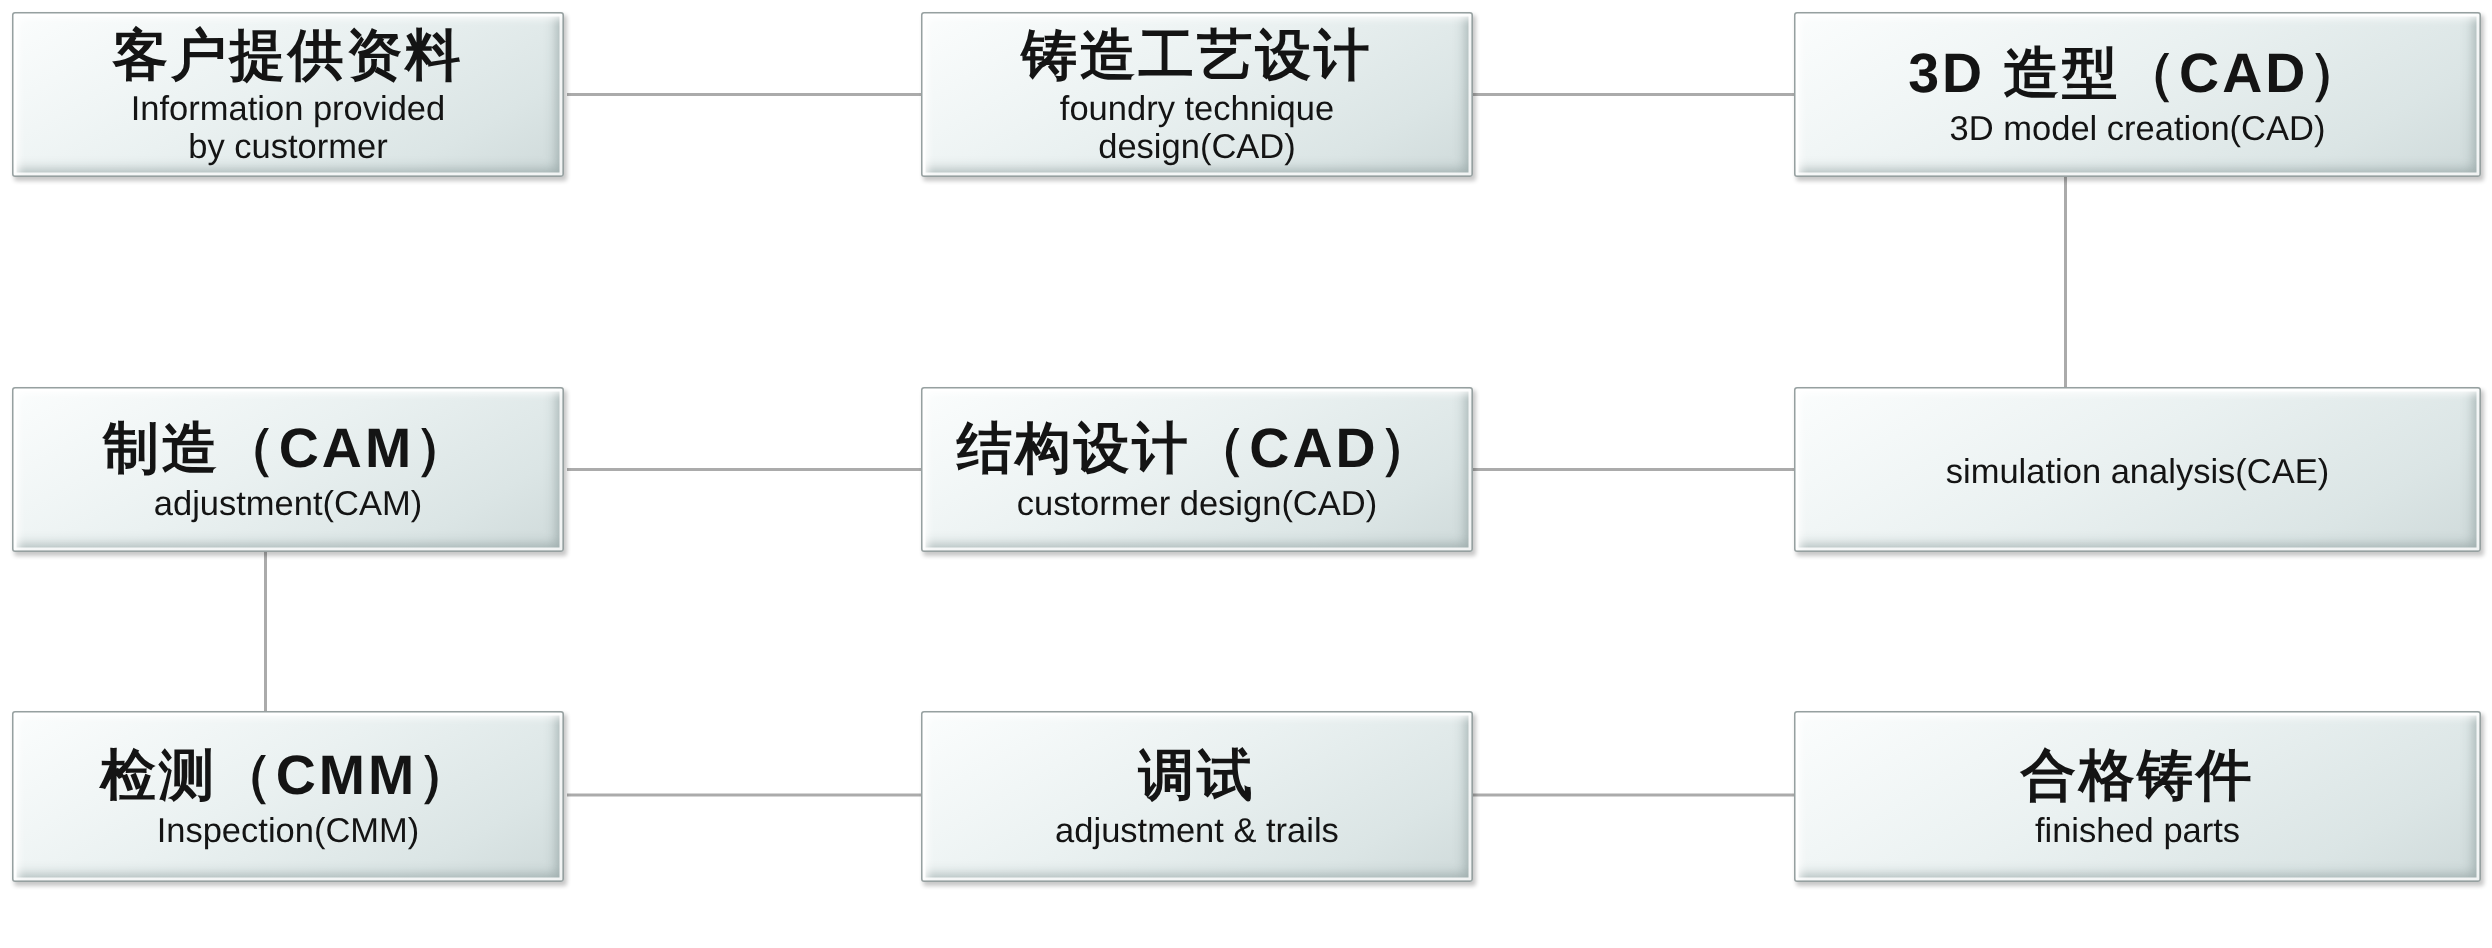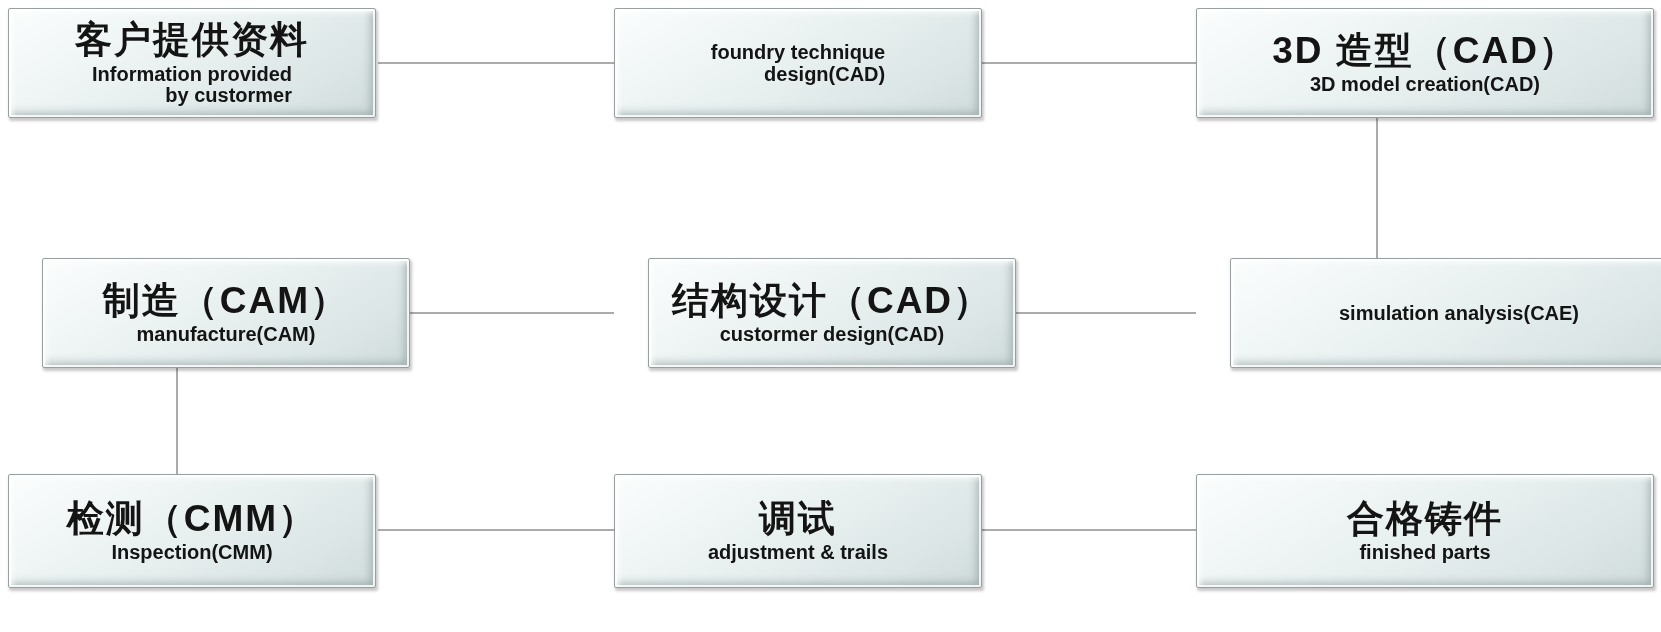--- a/index.html
+++ b/index.html
@@ -31,38 +31,38 @@
       inset 6px 6px 6px -3px rgba(255,255,255,0.95),
       inset -7px -7px 8px -3px rgba(120,138,138,0.55),
       1.5px 2.5px 3px rgba(0,0,0,0.22);
   }
   
   .c1 { left: 8px;    width: 368px; }
   .c2 { left: 614px;  width: 368px; }
   .c3 { left: 1196px; width: 458px; }
   
   .r1 { top: 8px;   height: 110px; }
-  .r2 { top: 258px; height: 110px; margin-left: 34px; }
+  .r2 { top: 258px; height: 110px; }
   .r3 { top: 474px; height: 114px; }
 
   .zh {
     font-size: 37px;
     font-weight: bold;
     color: #141414;
     letter-spacing: 2px;
     line-height: 1.15;
   }
   .en {
-    font-size: 20px;
-    font-weight: bold;
+    font-size: 23px;
+    font-weight: normal;
     color: #141414;
     line-height: 1.08;
     white-space: pre-line;
     display: inline-block;
-    text-align: right;
+    text-align: center;
     margin-top: 2px;
   }
   .connector {
     position: absolute;
     background: #ababab;
   }
   #conn-h1 { left: 378px;  top: 62px;  width: 236px; height: 2px; }
   #conn-h2 { left: 982px;  top: 62px;  width: 214px; height: 2px; }
   #conn-h3 { left: 378px;  top: 312px; width: 236px; height: 2px; }
   #conn-h4 { left: 982px;  top: 312px; width: 214px; height: 2px; }
@@ -84,31 +84,32 @@
   <div class="connector" id="conn-h6" style="background: rgb(171, 171, 171);"></div>
   <div class="connector" id="conn-v-right" style="background: rgb(171, 171, 171);"></div>
   <div class="connector" id="conn-v-left" style="background: rgb(171, 171, 171);"></div>
 
   <div class="node r1 c1">
     <div class="zh">客户提供资料</div>
     <div class="en">Information provided
 by custormer</div>
   </div>
   <div class="node r1 c2">
+    <div class="zh">铸造工艺设计</div>
     <div class="en">foundry technique
 design(CAD)</div>
   </div>
   <div class="node r1 c3">
     <div class="zh">3D 造型（CAD）</div>
     <div class="en">3D model creation(CAD)</div>
   </div>
 
   <div class="node r2 c1">
     <div class="zh">制造（CAM）</div>
-    <div class="en">manufacture(CAM)</div>
+    <div class="en">adjustment(CAM)</div>
   </div>
   <div class="node r2 c2">
     <div class="zh">结构设计（CAD）</div>
     <div class="en">custormer design(CAD)</div>
   </div>
   <div class="node r2 c3">
     <div class="en">simulation analysis(CAE)</div>
   </div>
 
   <div class="node r3 c1">

